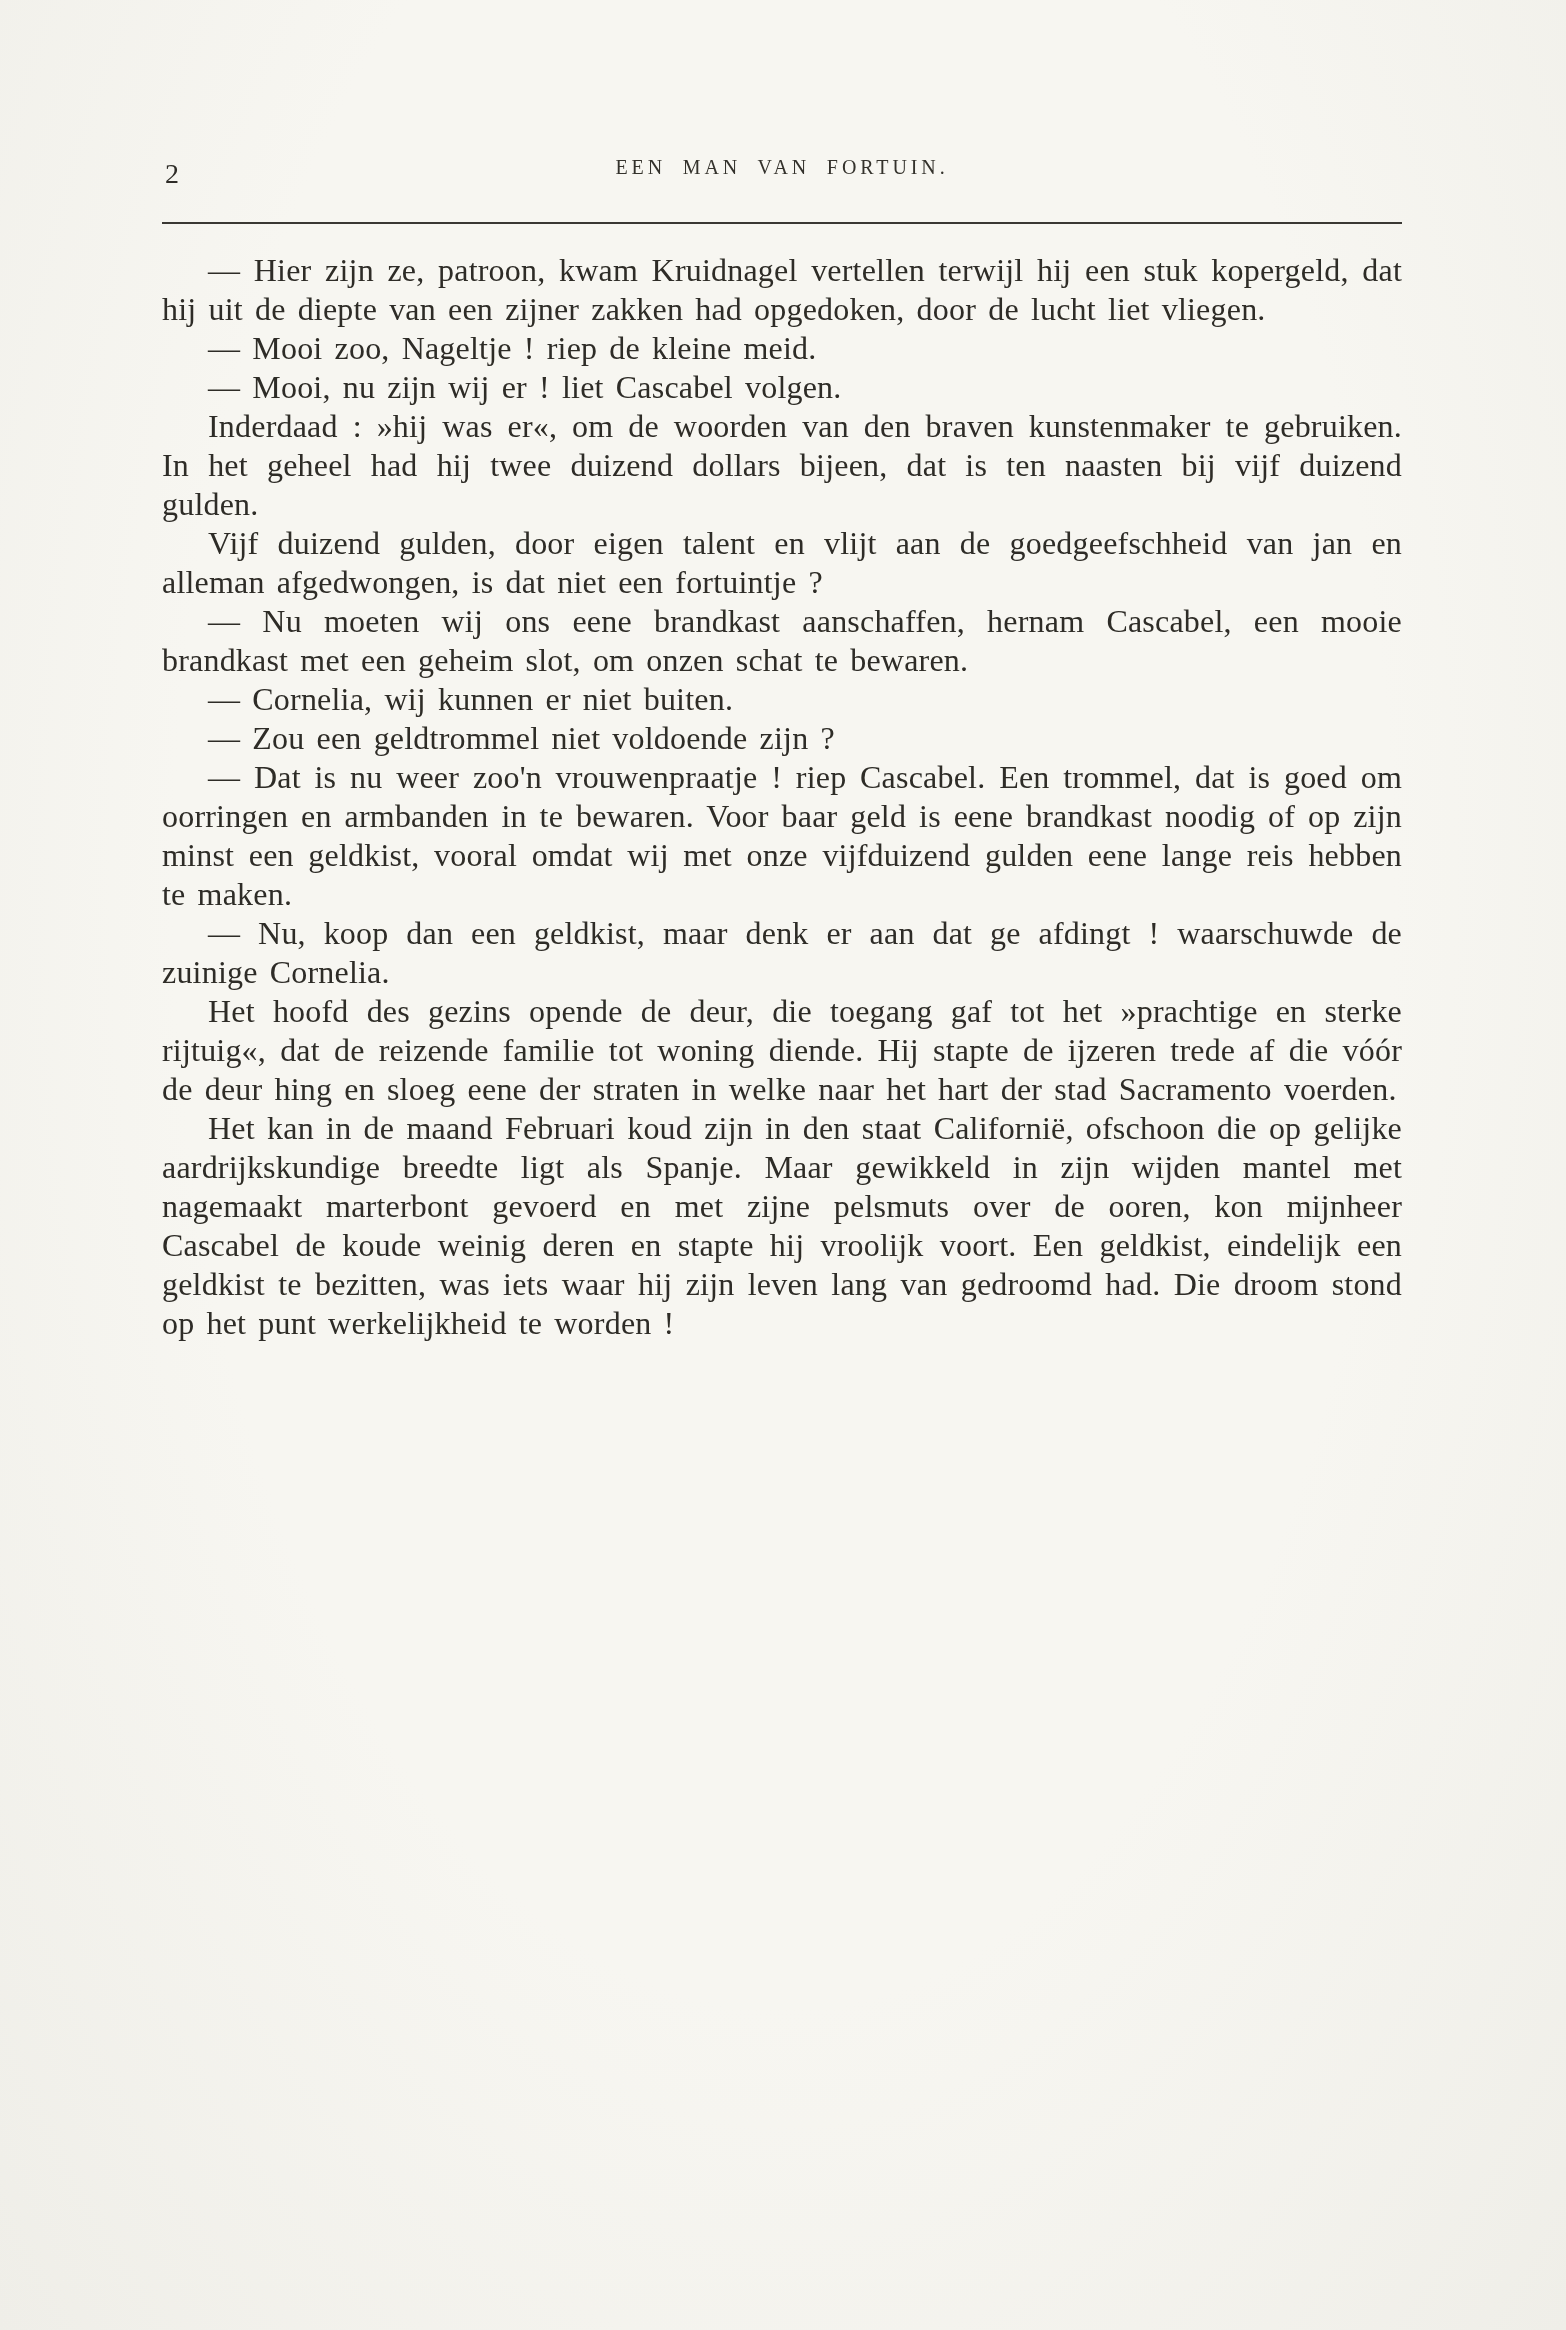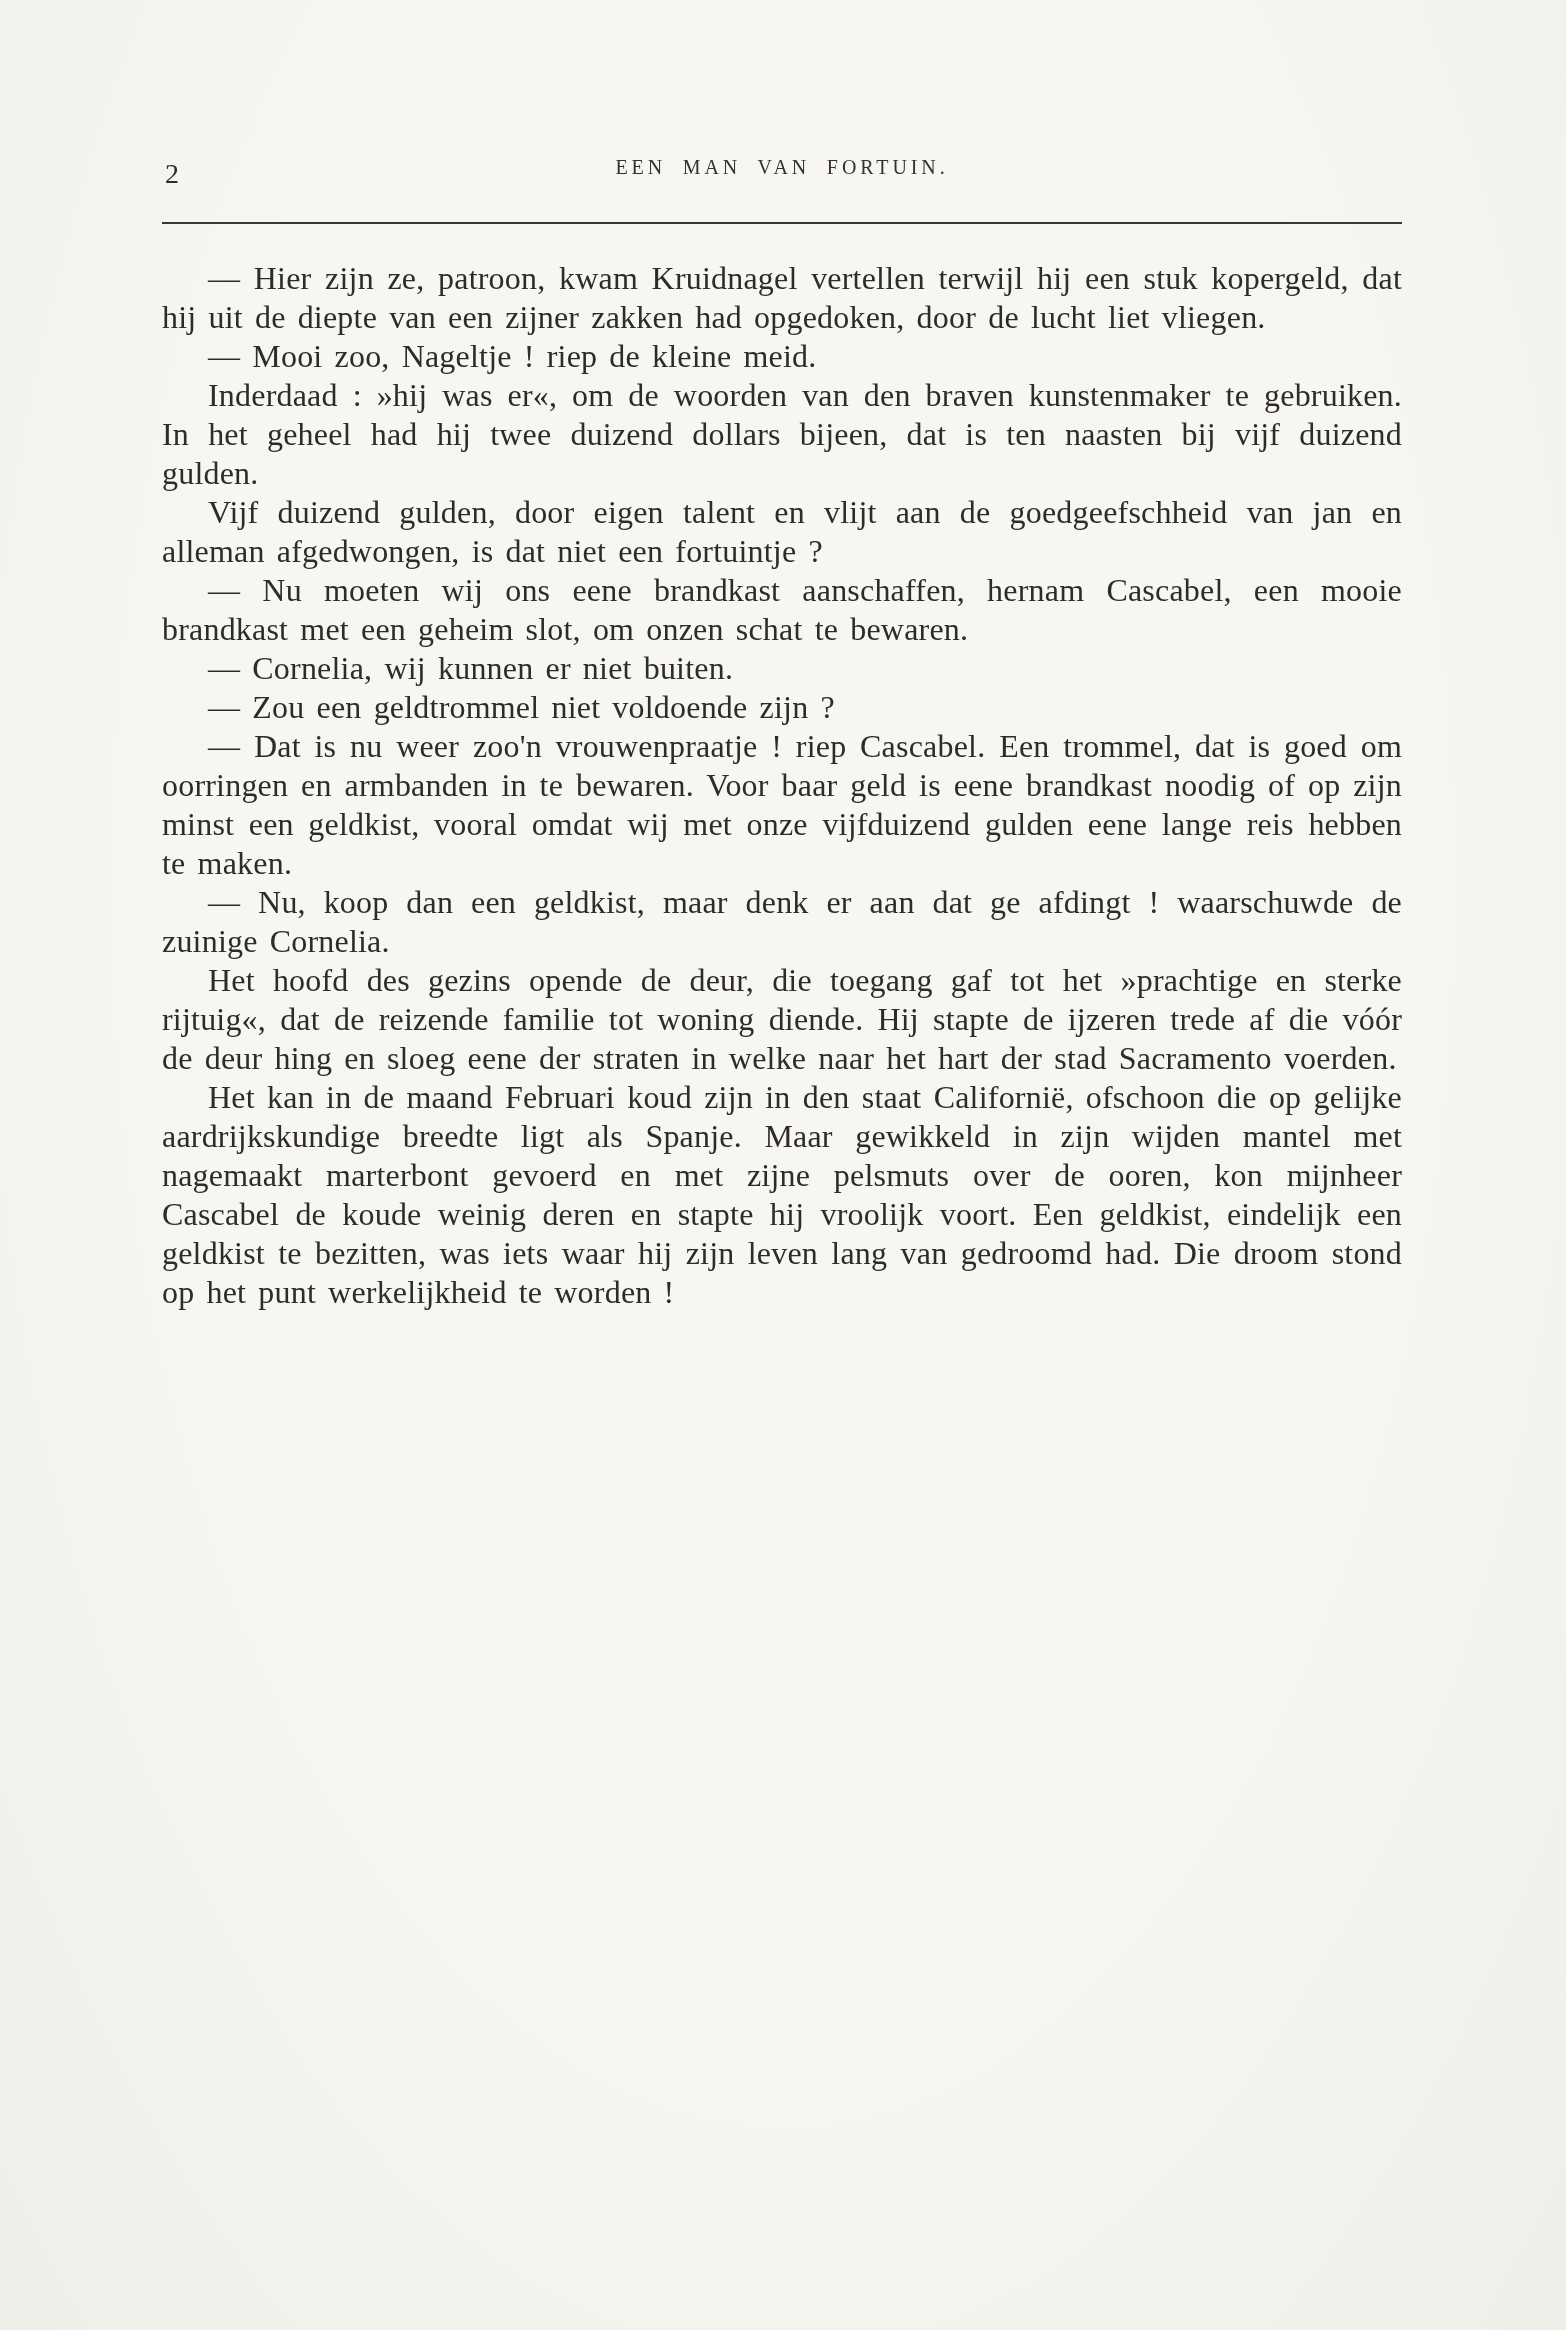--- a/index.html
+++ b/index.html
@@ -38,21 +38,21 @@
     word-spacing: 7.9px;
     color: #34322c;
   }
   .head-rule {
     margin-top: 30px;
     border: 0;
     border-top: 2.4px solid #3a3833;
     width: 100%;
   }
   .body-text {
-    margin-top: 35px;
+    margin-top: 27px;
     font-size: 32px;
     line-height: 39px;
     text-align: justify;
     word-spacing: 3.9px;
     letter-spacing: 0.2px;
   }
   .body-text p {
     margin: 0;
     text-indent: 46px;
   }
@@ -65,20 +65,21 @@
   <header class="running-head">
     <span class="pagenum">2</span>
     <span class="running-title">EEN MAN VAN FORTUIN.</span>
   </header>
 
   <hr class="head-rule">
 
   <main class="body-text">
     <p>— Hier zijn ze, patroon, kwam Kruidnagel vertellen terwijl hij een stuk kopergeld, dat hij uit de diepte van een zijner zakken had opgedoken, door de lucht liet vliegen.</p>
     <p>— Mooi zoo, Nageltje ! riep de kleine meid.</p>
+    <p>— Mooi, nu zijn wij er ! liet Cascabel volgen.</p>
     <p>Inderdaad : »hij was er«, om de woorden van den braven kunstenmaker te gebruiken. In het geheel had hij twee duizend dollars bijeen, dat is ten naasten bij vijf duizend gulden.</p>
     <p>Vijf duizend gulden, door eigen talent en vlijt aan de goedgeefschheid van jan en alleman afgedwongen, is dat niet een fortuintje ?</p>
     <p>— Nu moeten wij ons eene brandkast aanschaffen, hernam Cascabel, een mooie brandkast met een geheim slot, om onzen schat te bewaren.</p>
     <p>— Cornelia, wij kunnen er niet buiten.</p>
     <p>— Zou een geldtrommel niet voldoende zijn ?</p>
     <p>— Dat is nu weer zoo'n vrouwenpraatje ! riep Cascabel. Een trommel, dat is goed om oorringen en armbanden in te bewaren. Voor baar geld is eene brandkast noodig of op zijn minst een geldkist, vooral omdat wij met onze vijfduizend gulden eene lange reis hebben te maken.</p>
     <p>— Nu, koop dan een geldkist, maar denk er aan dat ge afdingt ! waarschuwde de zuinige Cornelia.</p>
     <p>Het hoofd des gezins opende de deur, die toegang gaf tot het »prachtige en sterke rijtuig«, dat de reizende familie tot woning diende. Hij stapte de ijzeren trede af die vóór de deur hing en sloeg eene der straten in welke naar het hart der stad Sacramento voerden.</p>
     <p>Het kan in de maand Februari koud zijn in den staat Californië, ofschoon die op gelijke aardrijkskundige breedte ligt als Spanje. Maar gewikkeld in zijn wijden mantel met nagemaakt marterbont gevoerd en met zijne pelsmuts over de ooren, kon mijnheer Cascabel de koude weinig deren en stapte hij vroolijk voort. Een geldkist, eindelijk een geldkist te bezitten, was iets waar hij zijn leven lang van gedroomd had. Die droom stond op het punt werkelijkheid te worden !</p>
   </main>

